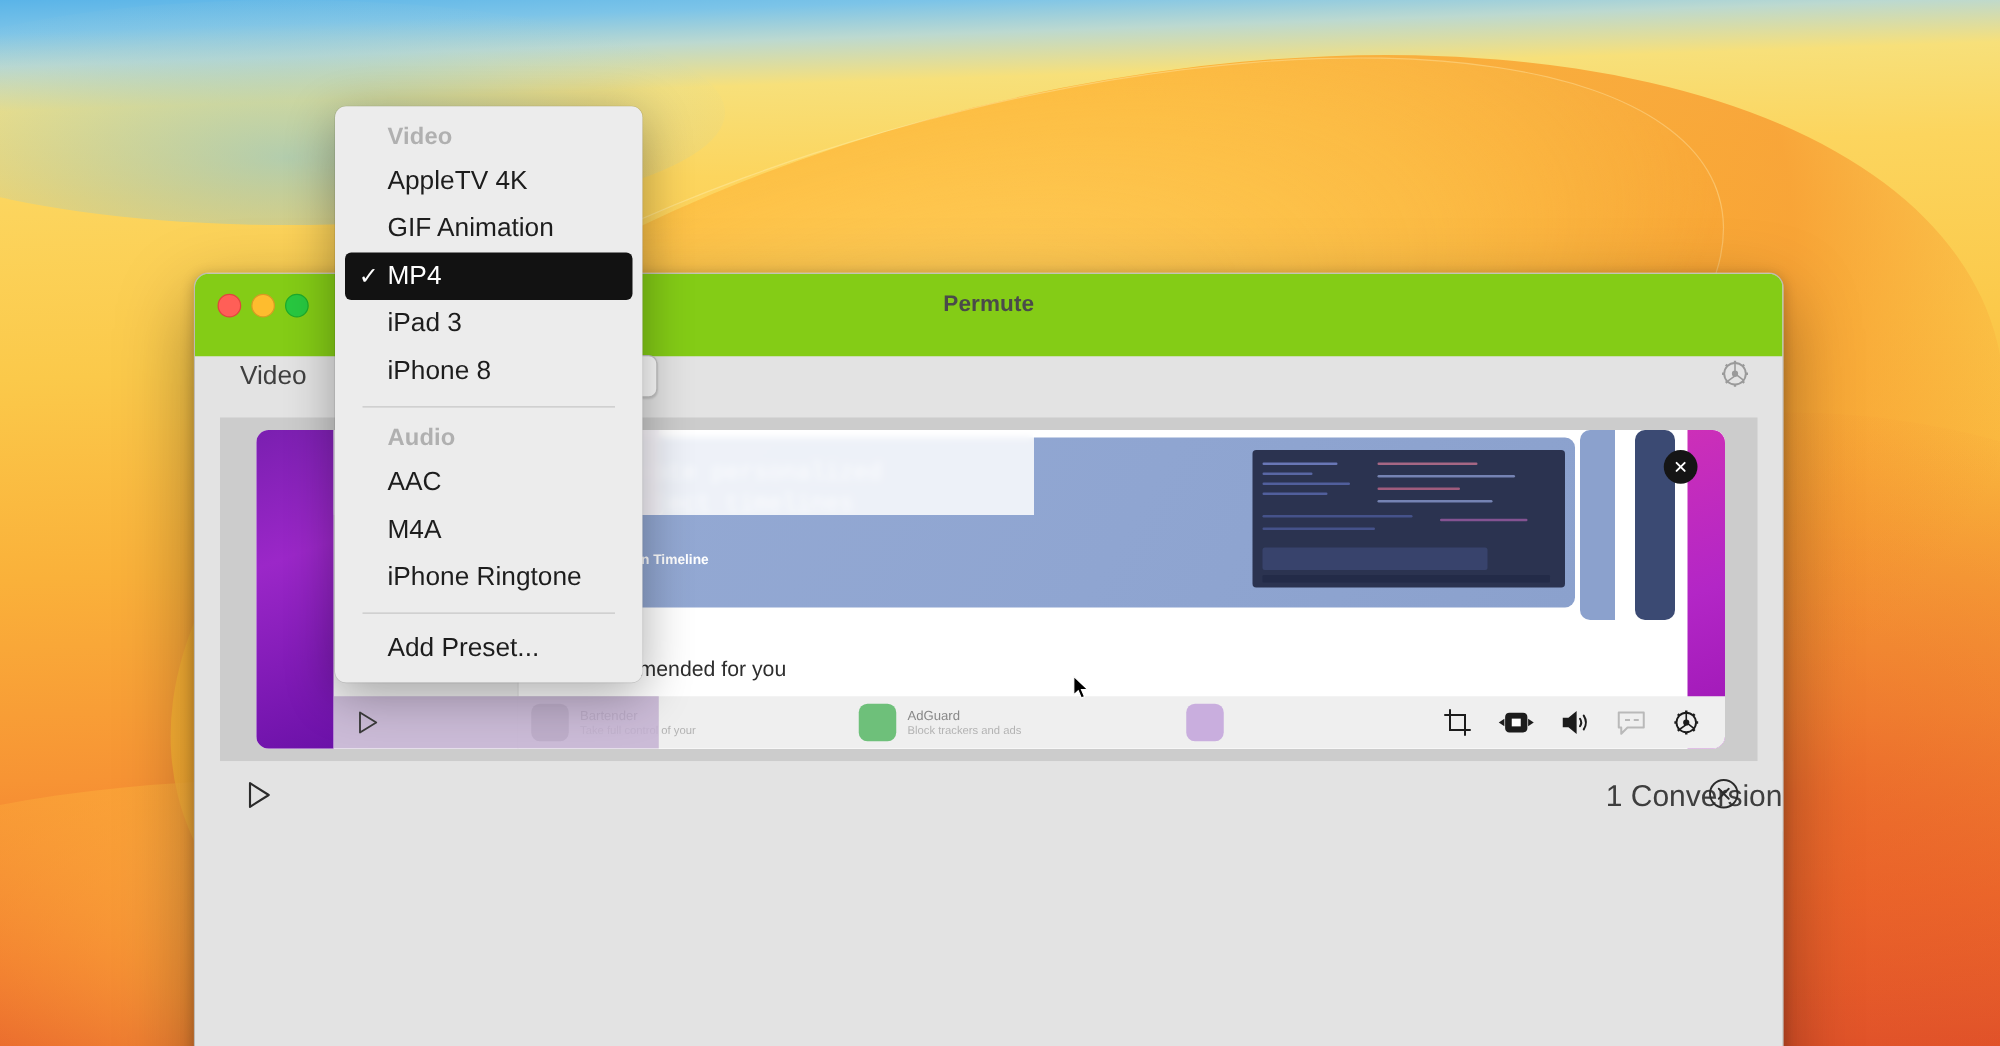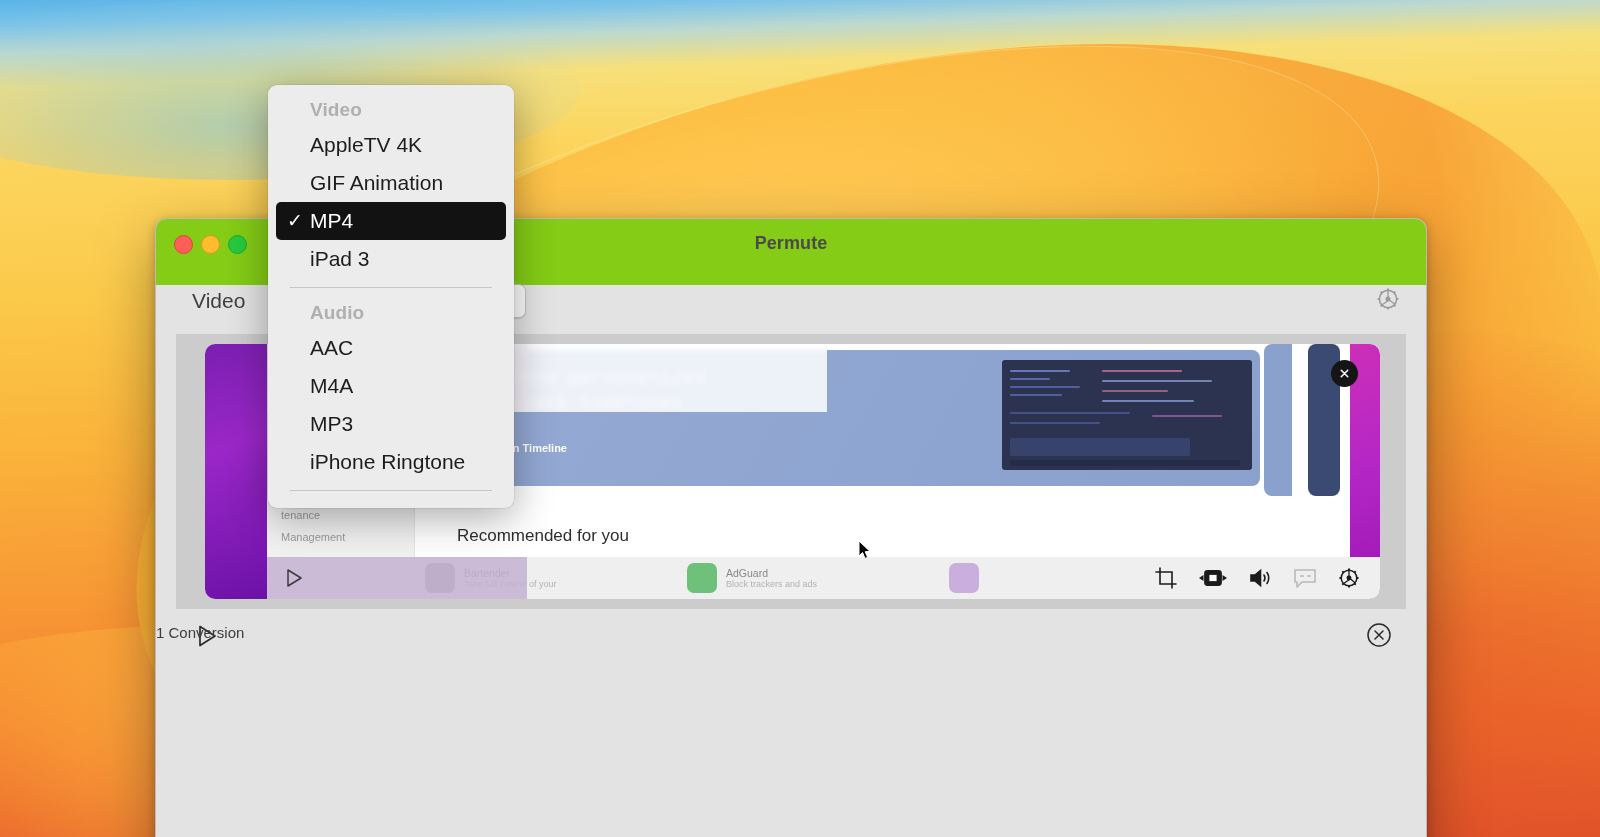--- a/index.html
+++ b/index.html
@@ -319,22 +319,22 @@
     position: relative;
     height: 56px;
     background: #e3e3e3;
   }
   .footer-play {
     position: absolute; left: 38px; top: 14px;
     width: 26px; height: 26px;
   }
   .footer-count {
     position: absolute; left: 0; right: 0; top: 15px;
-    text-align: left;
-    font-size: 15px; color: #3e3e3e;
+    text-align: right;
+    font-size: 24px; color: #3e3e3e;
   }
   .footer-clear {
     position: absolute; right: 33px; top: 12px;
     width: 28px; height: 28px;
   }
 
   
   #preset-menu {
     position: absolute;
     left: 268px; top: 85px;
@@ -578,32 +578,33 @@
 
     <div class="menu-item">AppleTV 4K</div>
     <div class="menu-item">GIF Animation</div>
 
     <div class="menu-item selected">
       <span class="check">✓</span>
       <span>MP4</span>
     </div>
 
     <div class="menu-item">iPad 3</div>
+    <div class="menu-item">iPhone 8</div>
 
     <div class="menu-sep"></div>
 
     <div class="menu-section">Audio</div>
 
     <div class="menu-item">AAC</div>
     <div class="menu-item">M4A</div>
-    <div class="menu-item">MP3</div>
     <div class="menu-item">iPhone Ringtone</div>
 
     <div class="menu-sep"></div>
 
+    <div class="menu-item">Add Preset...</div>
   </div>
 
   <div class="cursor">
     <svg width="14" height="20" viewBox="0 0 14 20">
       <path d="M1 1 L1 16 L4.6 12.6 L7 18.4 L9.6 17.3 L7.2 11.7 L12 11.4 Z" fill="#000000" stroke="#ffffff" stroke-width="1"></path>
     </svg>
   </div>
 
 </div>
 

